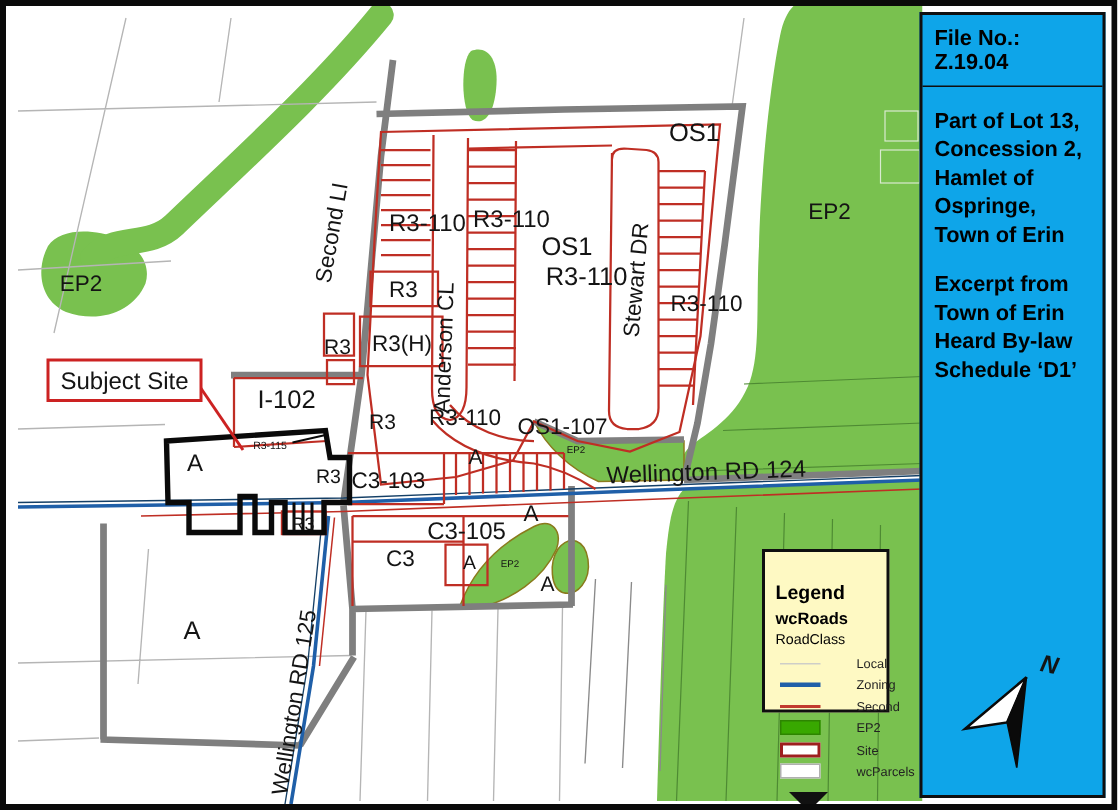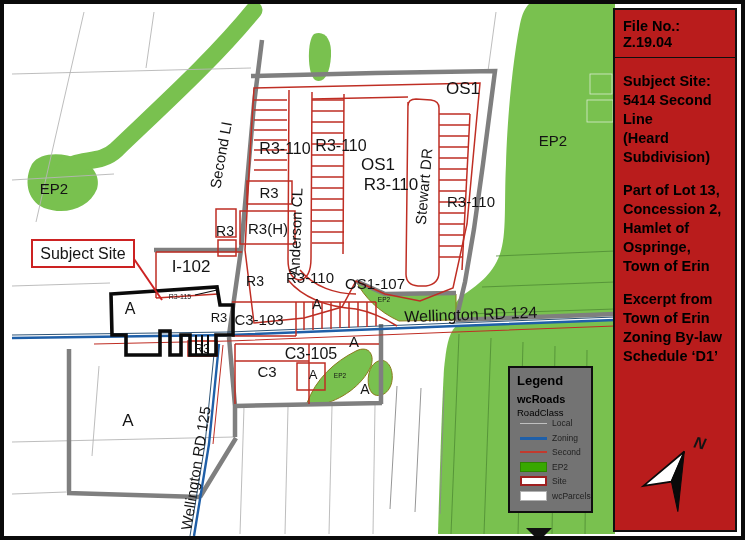--- a/index.html
+++ b/index.html
@@ -3,33 +3,33 @@
 <meta charset="utf-8">
 <style>
   html,body{margin:0;padding:0;background:#e8e8e8;}
   .frame{position:relative;width:745px;height:540px;background:#fff;overflow:hidden;
          font-family:"Liberation Sans", sans-serif;}
   .outer-border{position:absolute;left:0;top:0;width:745px;height:540px;
                 border:4px solid #0a0a0a;box-sizing:border-box;pointer-events:none;z-index:40;}
   svg text{fill:#141414;}
   
   .sidebar{position:absolute;left:613px;top:8px;width:124px;height:524px;
-           background:#b91c1c;border:2.5px solid #0f0f0f;box-sizing:border-box;z-index:30;}
+           background:#0ea5e9;border:2.5px solid #0f0f0f;box-sizing:border-box;z-index:30;}
   .sb-file{font-weight:bold;font-size:14.5px;padding:8px 7px 7px 8px;
            border-bottom:1.5px solid #0f0f0f;white-space:pre-wrap;}
   .sb-block{font-weight:bold;font-size:14.5px;line-height:19px;padding:0 7px 0 8px;
             margin-top:14px;white-space:pre-wrap;}
   .north{position:absolute;left:22px;bottom:14px;width:86px;height:86px;}
   
-  .legend{position:absolute;left:508px;top:366px;width:85px;height:147px;background:#737373;
-          border:2px solid #0f0f0f;box-sizing:border-box;padding:5px 4px 4px 7px;z-index:25;}
+  .legend{position:absolute;left:508px;top:366px;width:85px;height:109px;background:#fef9c3;
+          border:2px solid #0f0f0f;box-sizing:border-box;padding:19px 4px 4px 7px;z-index:25;}
   .lg-title{font-weight:bold;font-size:13px;}
   .lg-sub{font-weight:bold;font-size:11px;margin-top:5px;}
   .lg-sub2{font-weight:normal;font-size:9.5px;margin-top:2px;}
-  .lg-row{display:flex;align-items:flex-start;height:14.5px;}
+  .lg-row{display:flex;align-items:flex-end;height:14.5px;gap:19px;}
   .lg-swatch{width:27px;height:10px;margin:0 5px 0 3px;flex:0 0 auto;position:relative;}
   .lg-label{font-size:8.5px;color:#222;}
   .sw-line{height:0;border-top:1px solid #c9c9c9;margin-top:5px;}
   .sw-county{height:0;border-top:3px solid #1f5fa8;margin-top:4px;}
   .sw-highway{height:0;border-top:2px solid #c23a2e;margin-top:4px;}
   .sw-ep2{background:#38a800;border:1px solid #2d8500;box-sizing:border-box;}
   .sw-zones{background:#fff;border:2px solid #9e1f1f;box-sizing:border-box;}
   .sw-parcels{background:#fff;border:1px solid #b0b0b0;box-sizing:border-box;}
   .row-indent .lg-swatch{opacity:.9;}
 </style>
@@ -187,32 +187,28 @@
       <div class="lg-label">Site</div>
     </div>
     <div class="lg-row">
       <div class="lg-swatch sw-parcels"></div>
       <div class="lg-label">wcParcels</div>
     </div>
   </div>
 
   <div class="sidebar">
     <div class="sb-file">File No.:  Z.19.04</div>
-    <div class="sb-block">Subject Site:
-5414 Second Line
-(Heard
-Subdivision)</div>
     <div class="sb-block">Part of Lot 13,
 Concession 2,
 Hamlet of
 Ospringe,
 Town of Erin</div>
     <div class="sb-block">Excerpt from
 Town of Erin
-Zoning By-law
+Heard By-law
 Schedule ‘D1’</div>
     <svg class="north" viewBox="0 0 80 80">
       <polygon points="44,20 6,52 32,48" fill="#ffffff" stroke="#0a0a0a" stroke-width="1.6"></polygon>
       <polygon points="44,20 38,76 32,48" fill="#0a0a0a" stroke="#0a0a0a" stroke-width="1"></polygon>
       <text x="52" y="16" font-size="15" font-style="italic" font-weight="bold" transform="rotate(12 52 16)">N</text>
     </svg>
   </div>
 
   <div class="outer-border"></div>
 </div>

